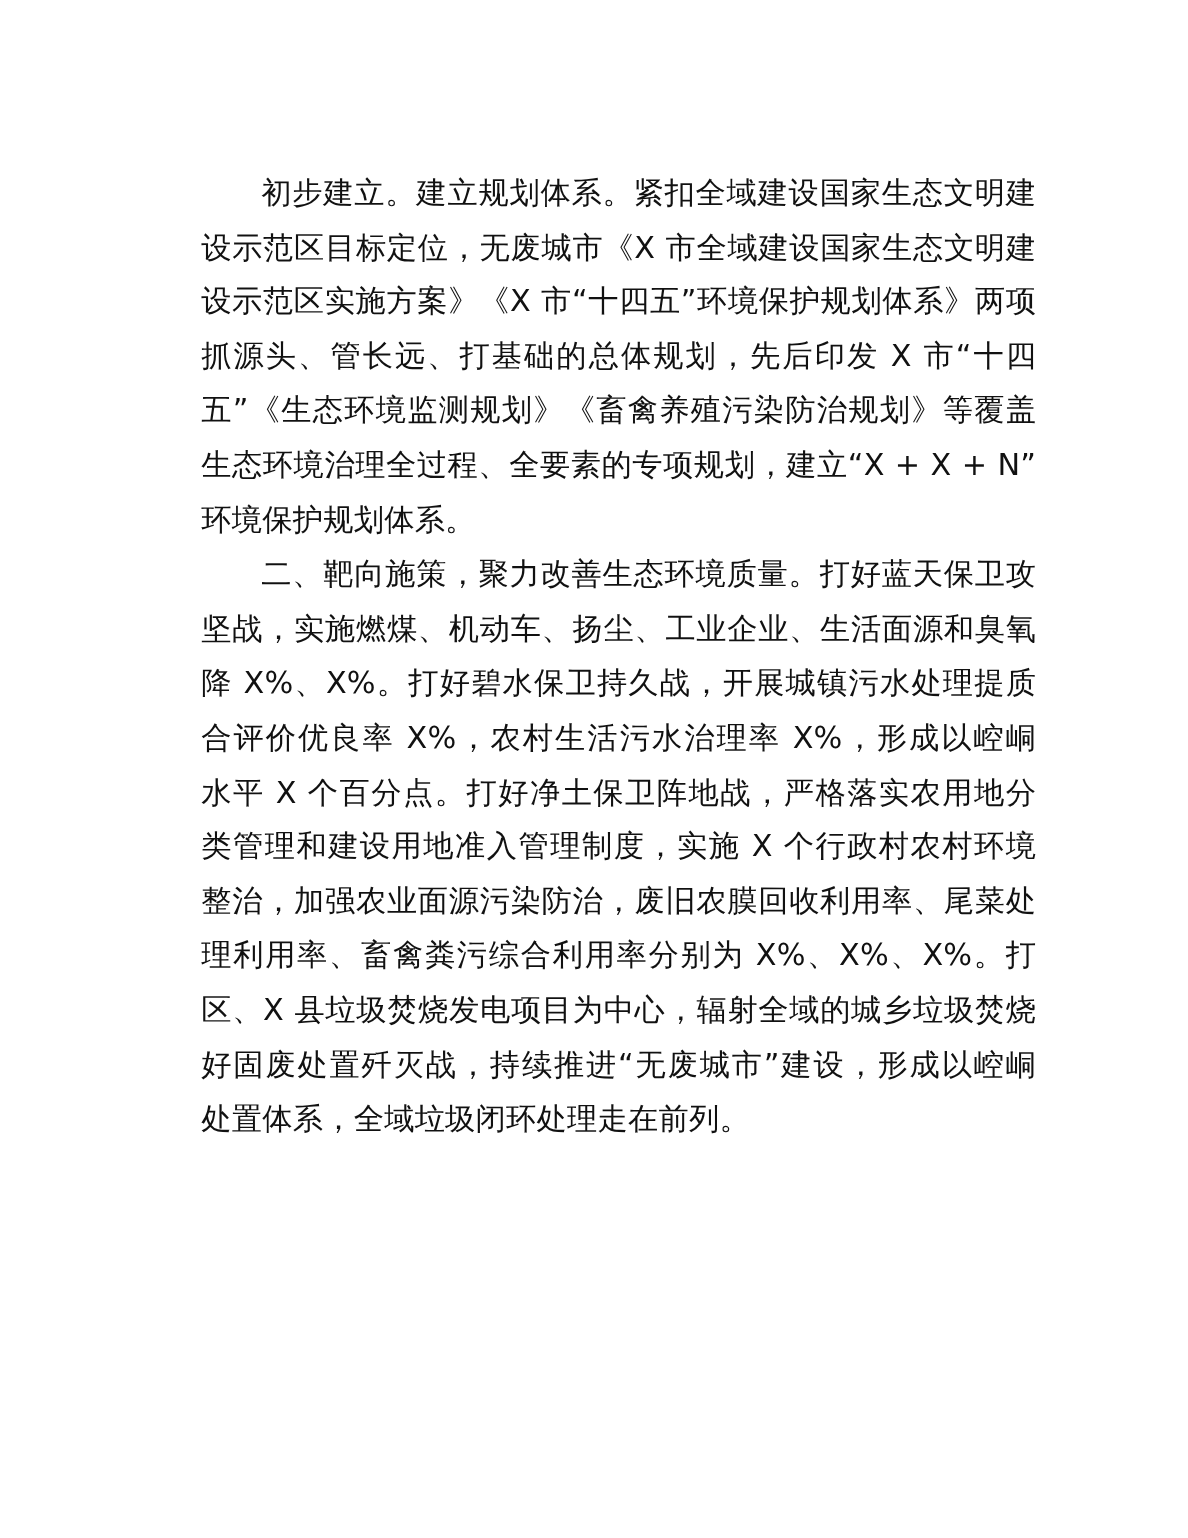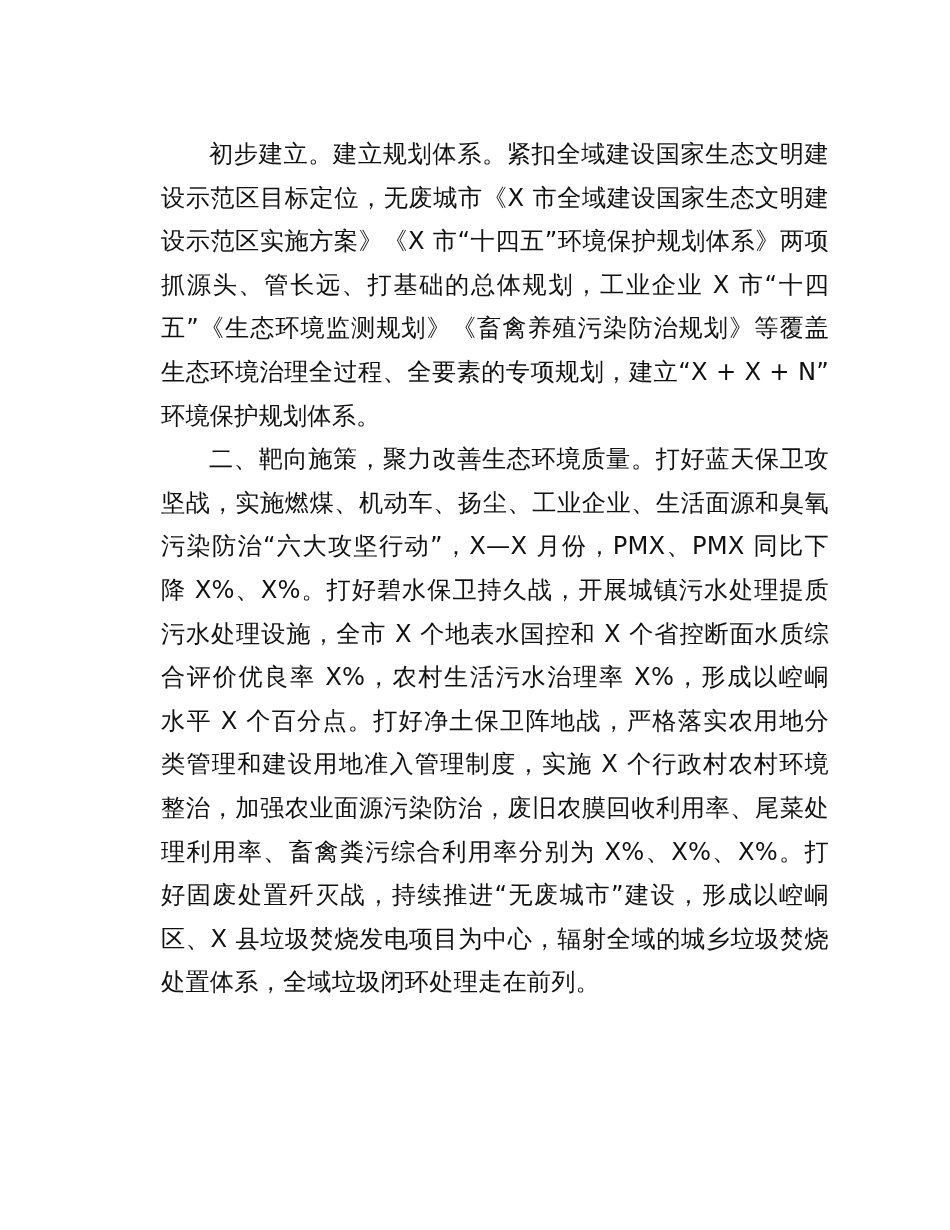--- a/index.html
+++ b/index.html
@@ -51,33 +51,31 @@
     }
   </style>
 </head>
 <body>
 
 <div class="page">
   <div class="para para-block">
     <span class="line indent">初步建立。建立规划体系。紧扣全域建设国家生态文明建</span>
     <span class="line">设示范区目标定位，无废城市《X 市全域建设国家生态文明建</span>
     <span class="line">设示范区实施方案》《X 市“十四五”环境保护规划体系》两项</span>
-    <span class="line">抓源头、管长远、打基础的总体规划，工业企业 X 市“十四</span>
+    <span class="line">抓源头、管长远、打基础的总体规划，先后印发 X 市“十四</span>
     <span class="line">五”《生态环境监测规划》《畜禽养殖污染防治规划》等覆盖</span>
     <span class="line">生态环境治理全过程、全要素的专项规划，建立“X + X + N”</span>
     <span class="line last">环境保护规划体系。</span>
   </div>
   <div class="para para-block">
     <span class="line indent">二、靶向施策，聚力改善生态环境质量。打好蓝天保卫攻</span>
     <span class="line">坚战，实施燃煤、机动车、扬尘、工业企业、生活面源和臭氧</span>
-    <span class="line">污染防治“六大攻坚行动”，X—X 月份，PMX、PMX 同比下</span>
     <span class="line">降 X%、X%。打好碧水保卫持久战，开展城镇污水处理提质</span>
-    <span class="line">污水处理设施，全市 X 个地表水国控和 X 个省控断面水质综</span>
     <span class="line">合评价优良率 X%，农村生活污水治理率 X%，形成以崆峒</span>
     <span class="line">水平 X 个百分点。打好净土保卫阵地战，严格落实农用地分</span>
     <span class="line">类管理和建设用地准入管理制度，实施 X 个行政村农村环境</span>
     <span class="line">整治，加强农业面源污染防治，废旧农膜回收利用率、尾菜处</span>
     <span class="line">理利用率、畜禽粪污综合利用率分别为 X%、X%、X%。打</span>
+    <span class="line">区、X 县垃圾焚烧发电项目为中心，辐射全域的城乡垃圾焚烧</span>
     <span class="line">好固废处置歼灭战，持续推进“无废城市”建设，形成以崆峒</span>
-    <span class="line">区、X 县垃圾焚烧发电项目为中心，辐射全域的城乡垃圾焚烧</span>
     <span class="line last">处置体系，全域垃圾闭环处理走在前列。</span>
   </div>
 </div>
 
 </body></html>

